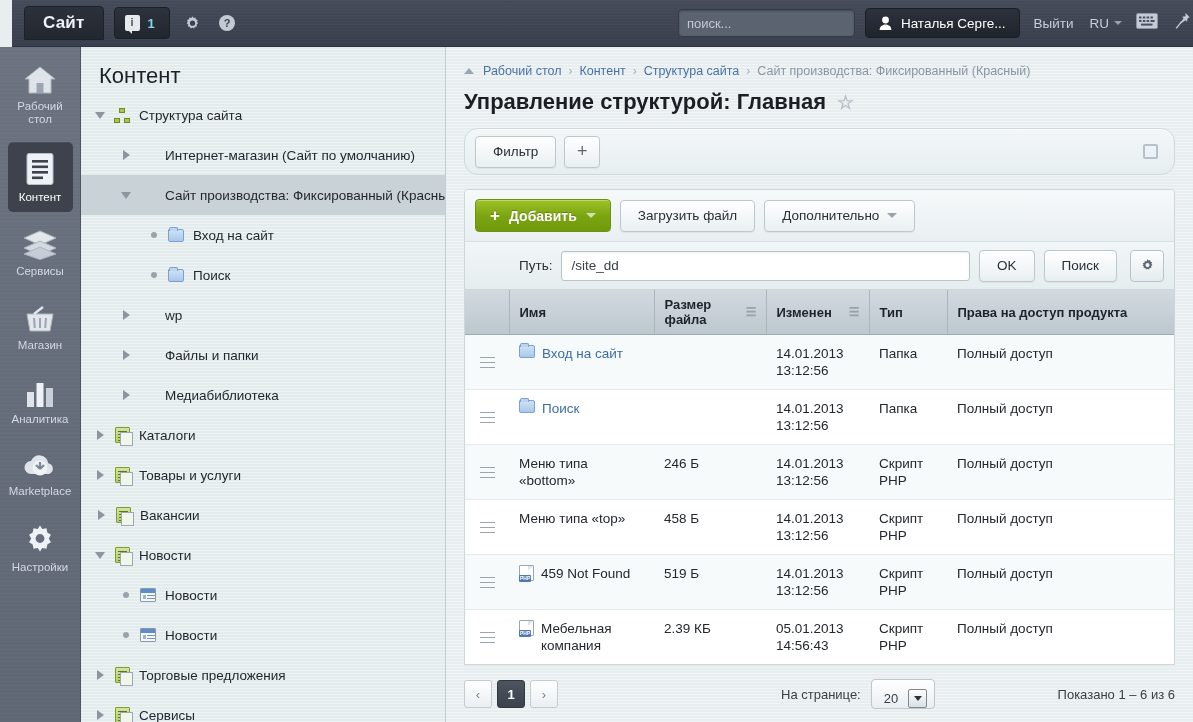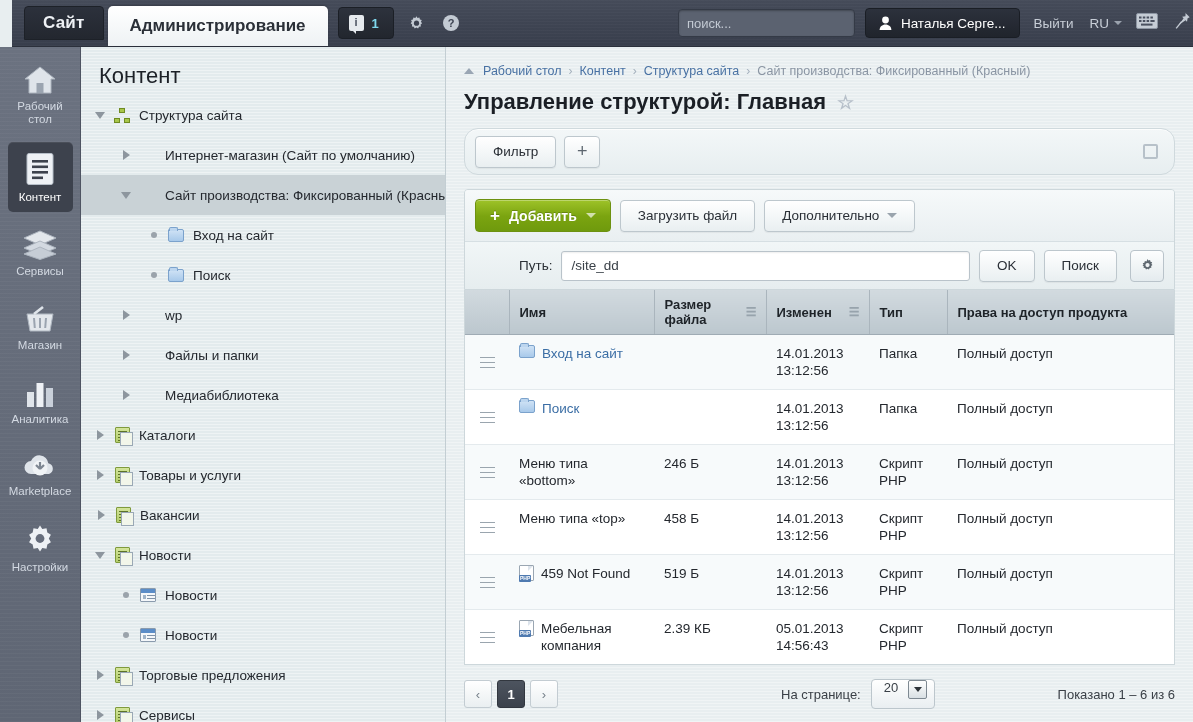--- a/index.html
+++ b/index.html
@@ -277,36 +277,35 @@
     width: 28px; height: 28px; border: 1px solid #c3ccd2; border-radius: 3px;
     background: linear-gradient(180deg,#ffffff 0%, #eaeff1 100%);
     display: flex; align-items: center; justify-content: center;
     color: #76808a; font-size: 13px; margin-right: 5px;
   }
   .pg-btn.cur { background: linear-gradient(180deg,#4d545f 0%,#3c424c 100%); border-color:#32373f; color:#ffffff; font-weight:bold; }
   .pg-mid { margin-left: 218px; display: flex; align-items: center; gap: 10px; }
   .sel-box {
     height: 30px; border: 1px solid #bcc6cc; border-radius: 4px;
     background: linear-gradient(180deg,#ffffff 0%,#e9eef1 100%);
-    display: flex; padding: 0 7px 0 12px; gap: 10px;
+    display: flex; align-items: center; padding: 8px 7px 0 12px; gap: 10px;
   }
   .sel-arrow {
     width: 19px; height: 19px; border: 1px solid #7e8992; border-radius: 2px;
     background: linear-gradient(180deg,#ffffff 0%,#d9e0e4 100%);
     display: flex; align-items: center; justify-content: center;
   }
   .sel-arrow::after { content:""; width:0;height:0;border-left:4px solid transparent;border-right:4px solid transparent;border-top:5px solid #2d3339; }
   .pg-right { margin-left: auto; color: #3a4047; }
 </style>
 </head>
 <body>
 
 <div id="topbar">
   <div class="tab-site">Сайт</div>
-  <div class="tab-admin">Администрирование</div>
 
   <div class="notif-btn">
     <span class="notif-ico">i</span>
     <span class="notif-count">1</span>
   </div>
 
   <div class="top-icon-btn">
     <svg width="17" height="17" viewBox="0 0 17 17">
       <path fill="#c3cad3" d="M8.5 1.3l1 1.7 1.9-.4.5 1.9 1.9.6-.9 1.7 1.2 1.5-1.5 1.2.3 1.9-1.9.3-.9 1.7-1.7-.9-1.7.9-.9-1.7-1.9-.3.3-1.9-1.5-1.2 1.2-1.5-.9-1.7 1.9-.6.5-1.9 1.9.4z"></path>
       <circle cx="8.5" cy="8.2" r="2.6" fill="#3b4150"></circle>

